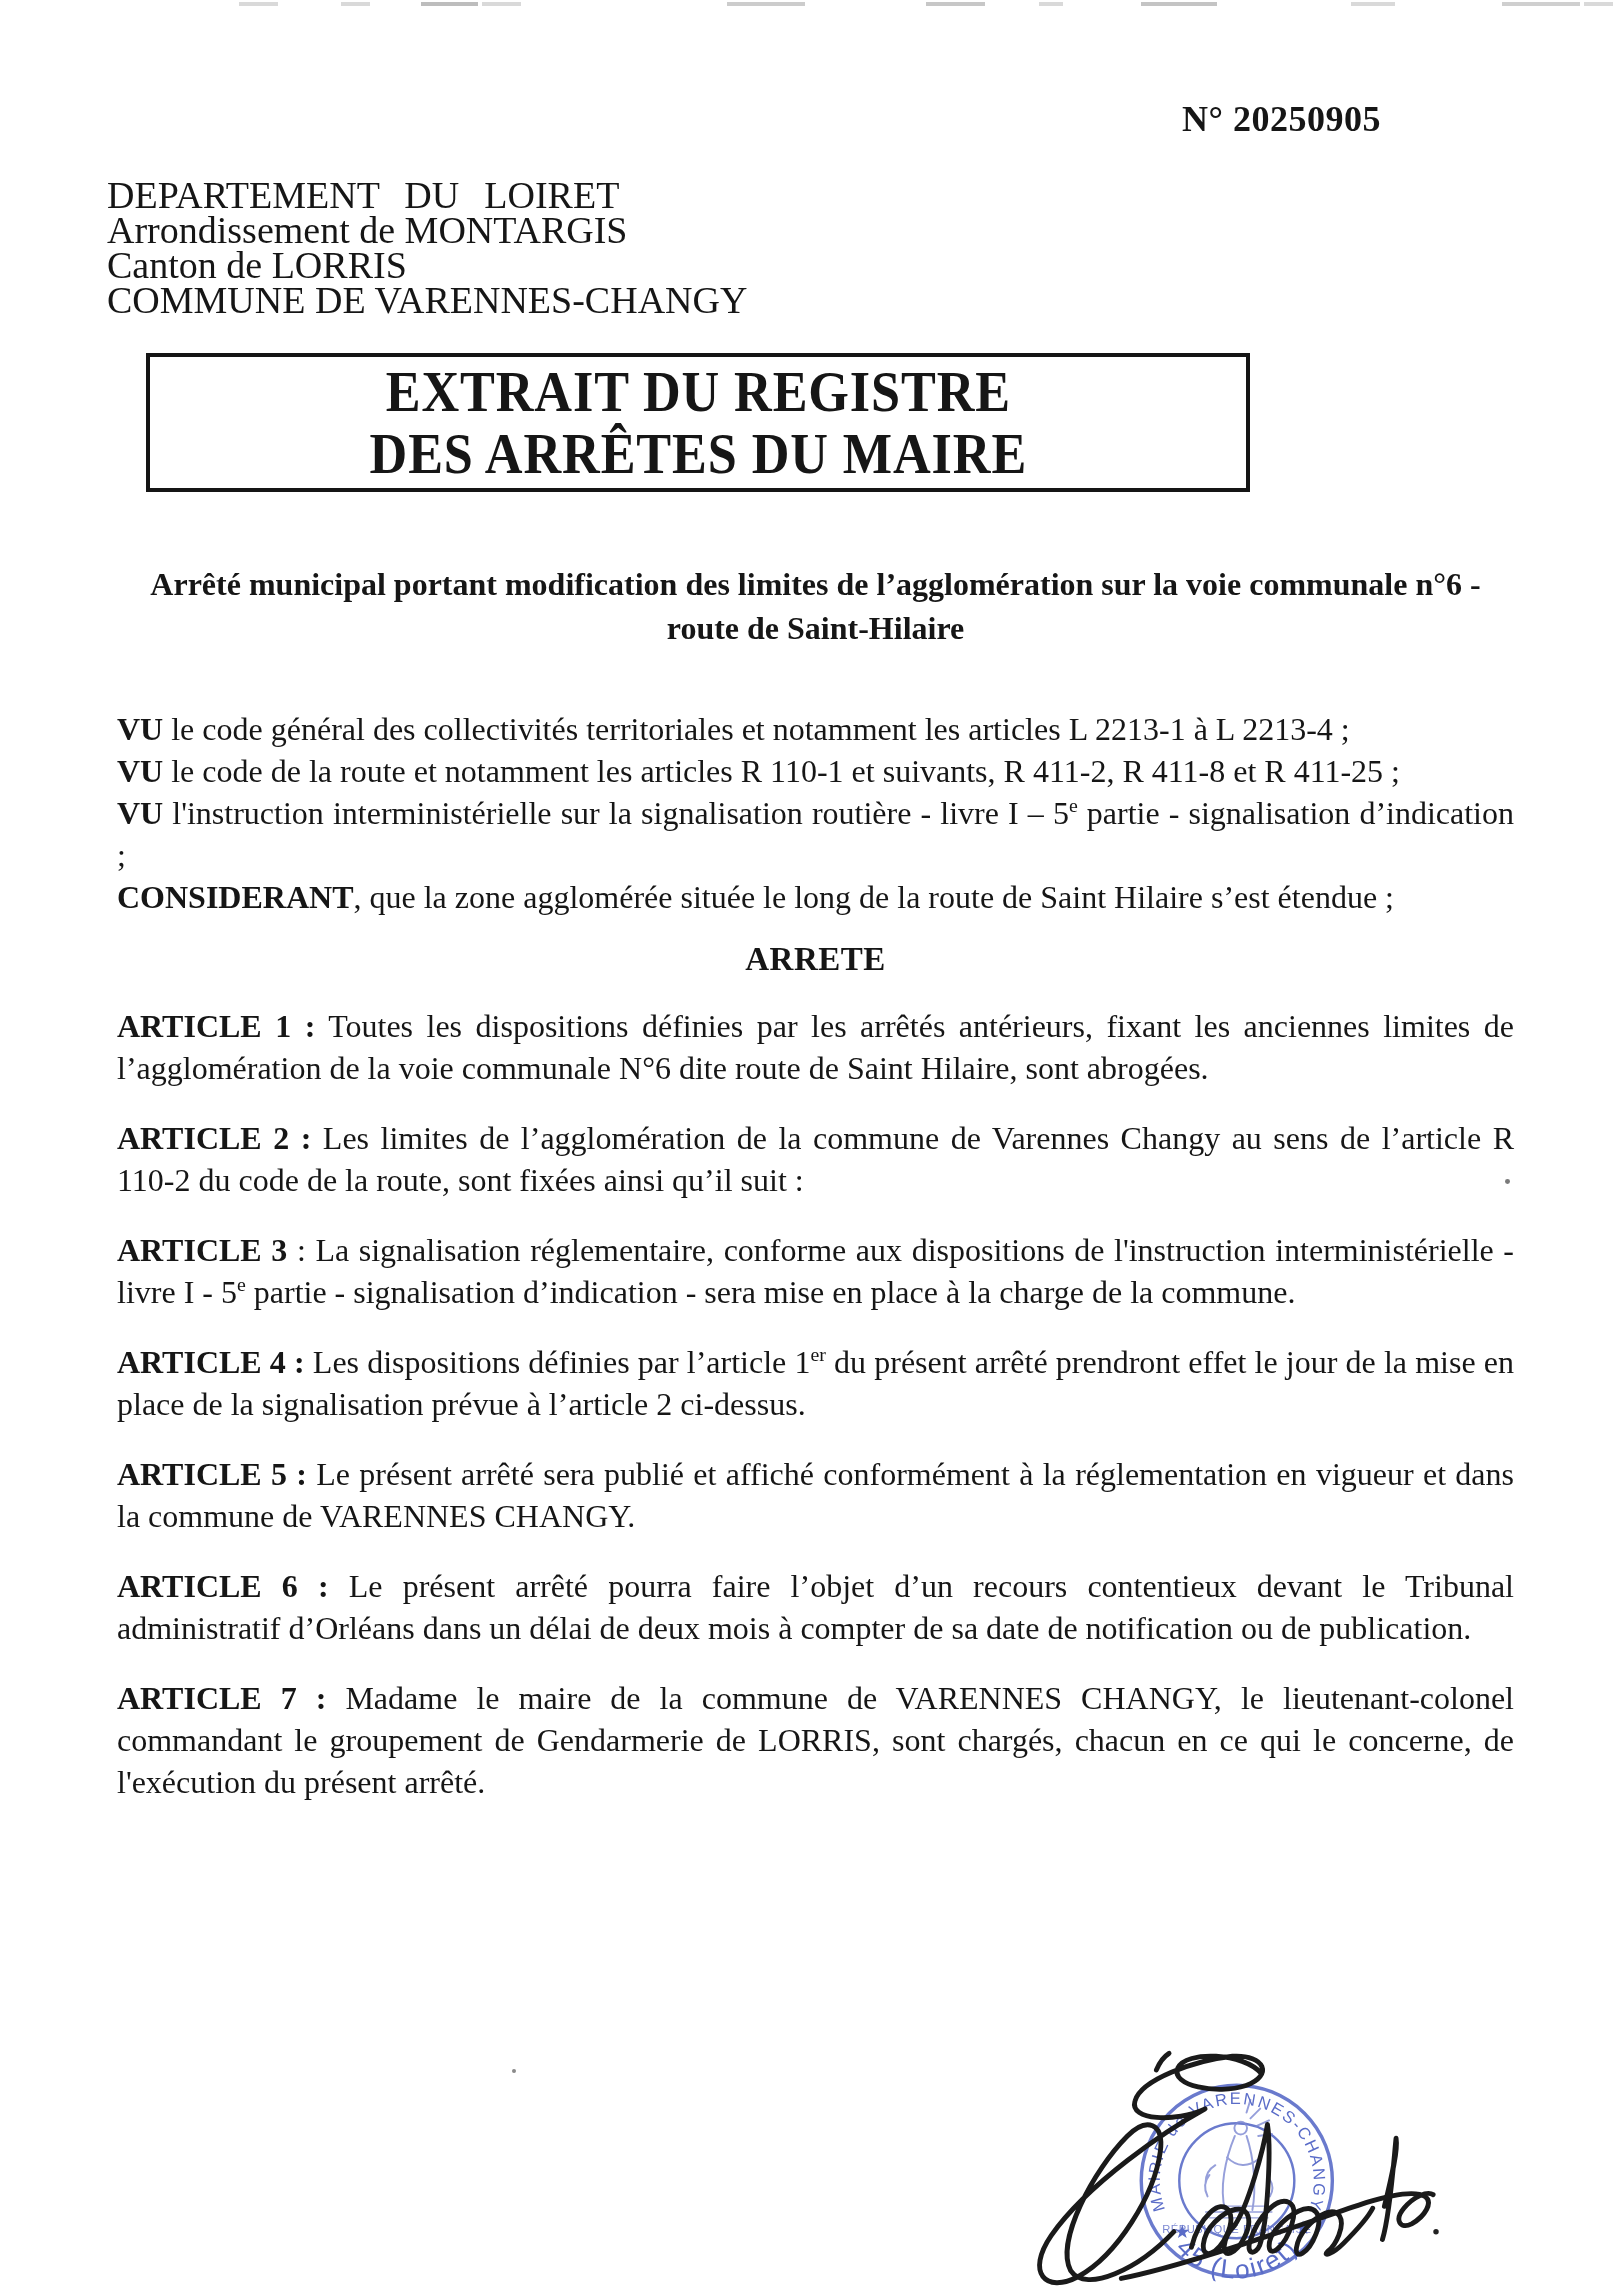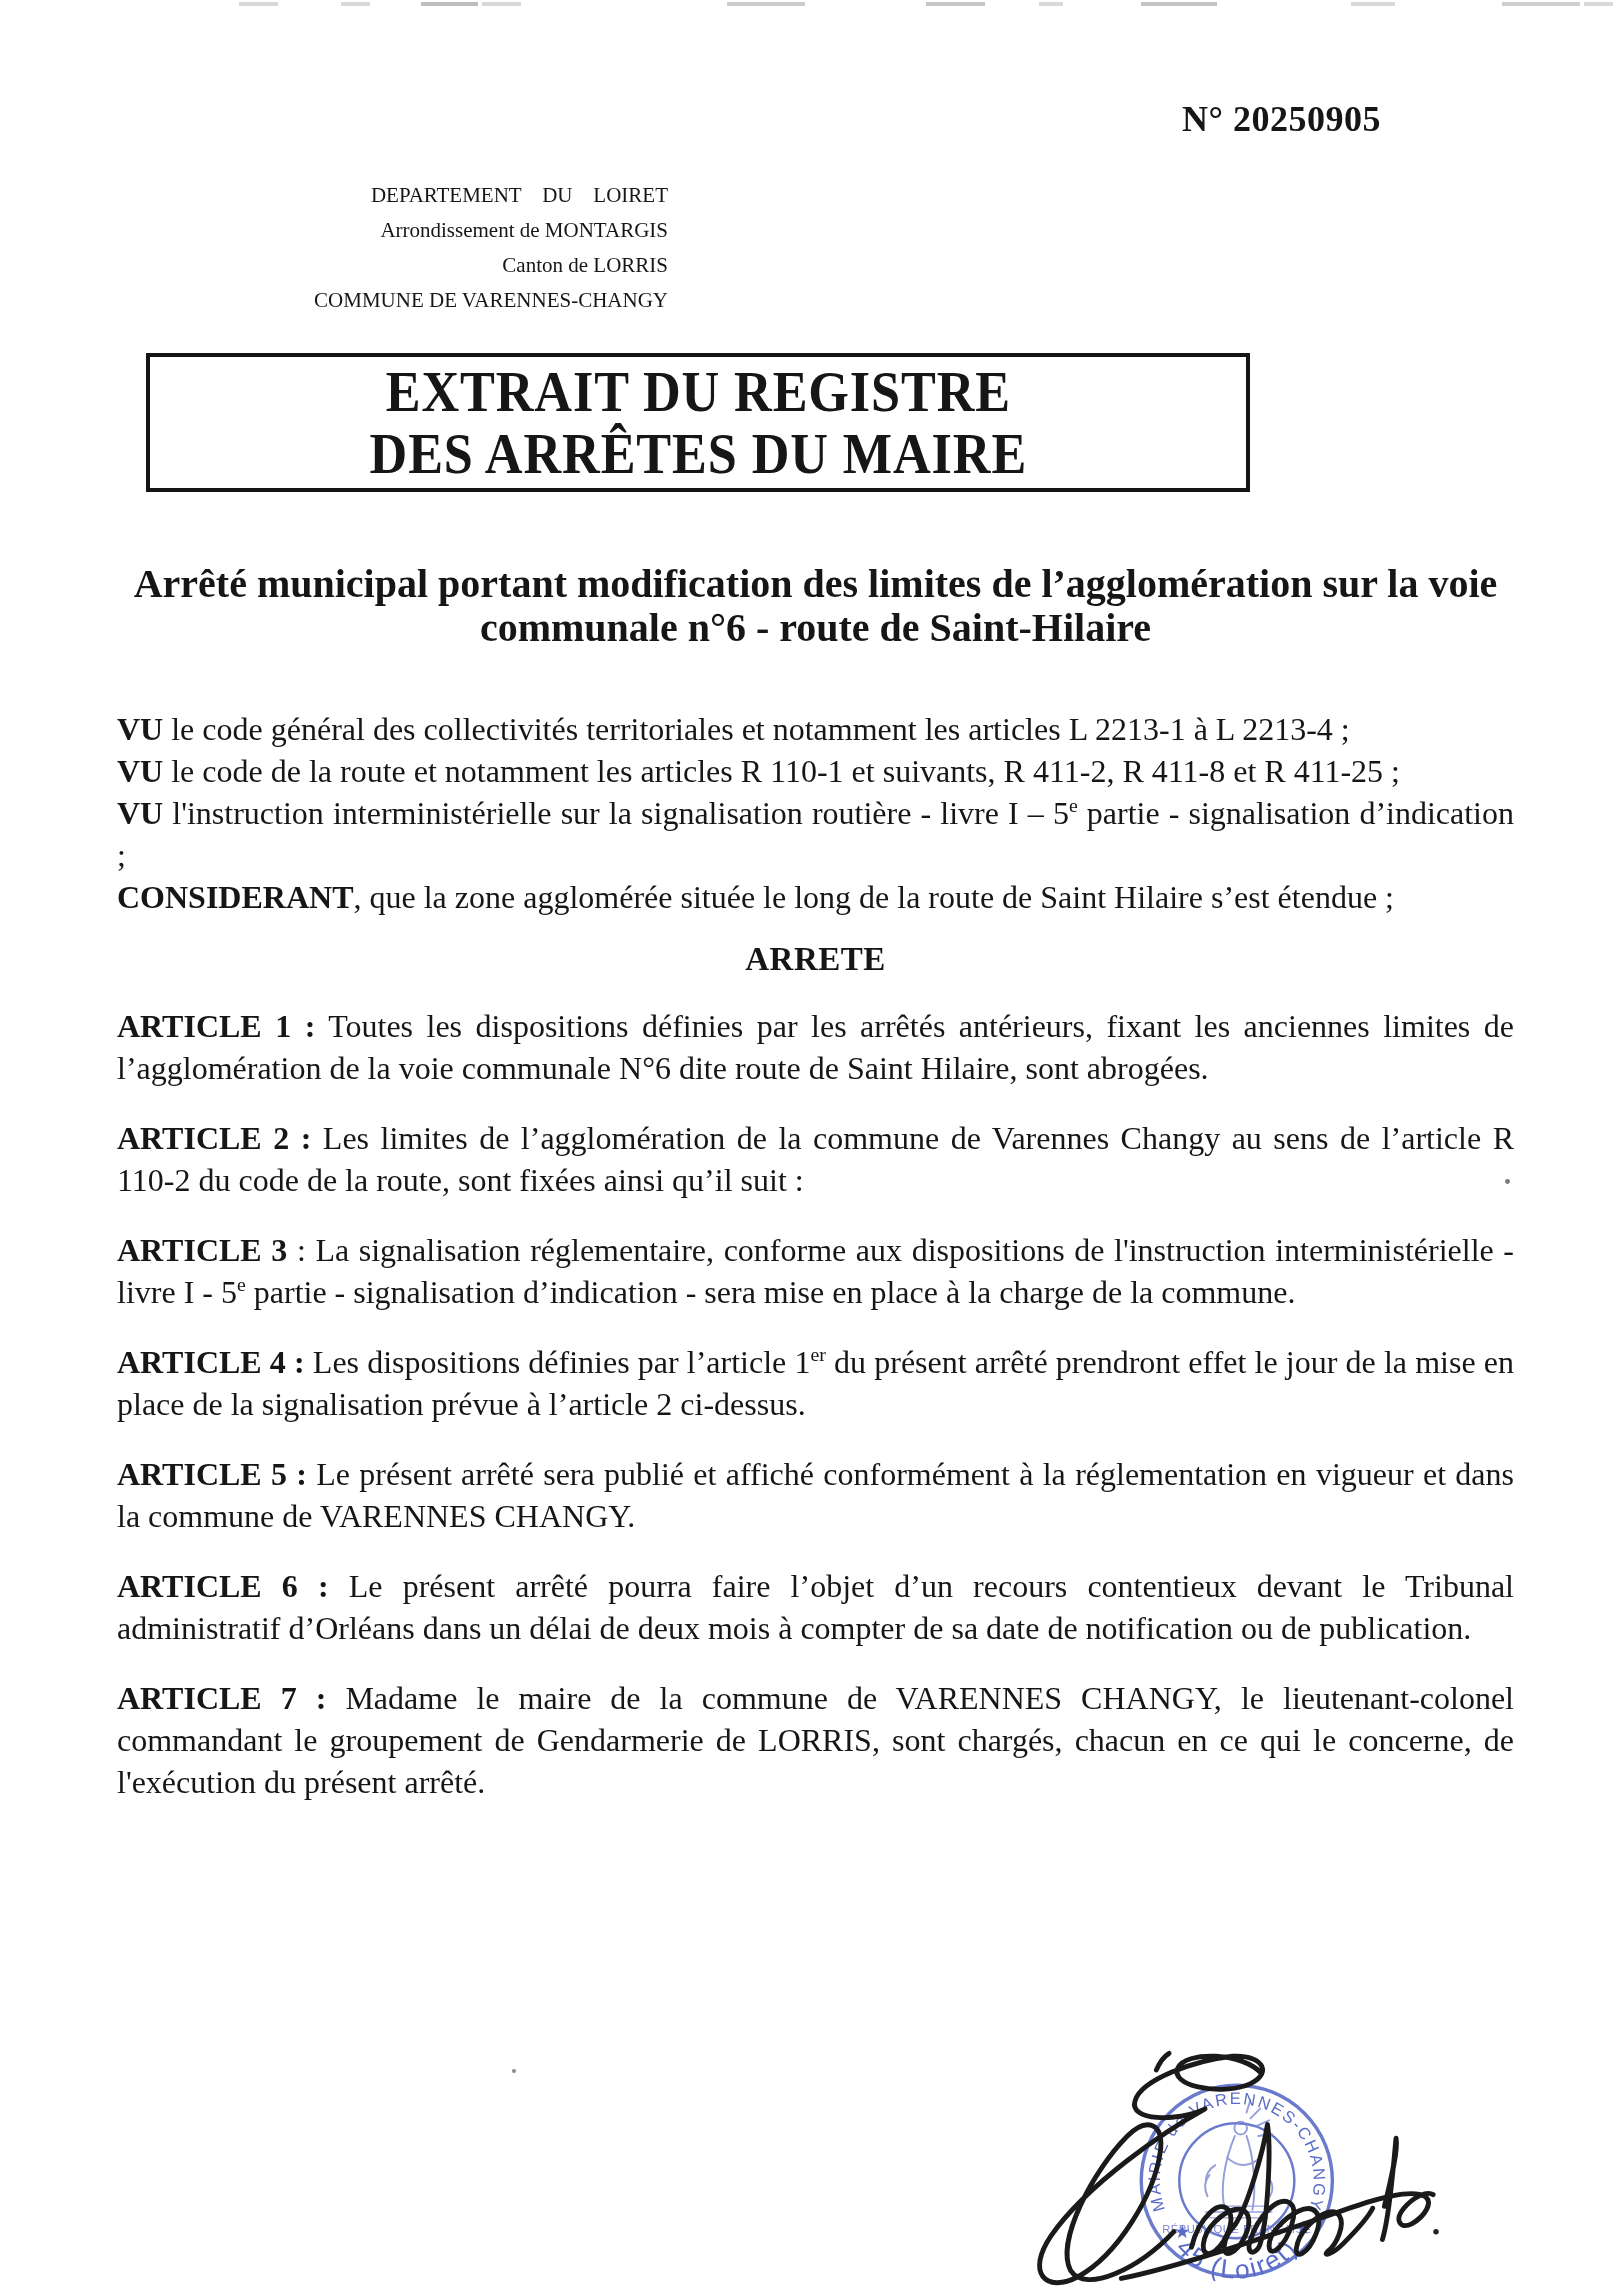--- a/index.html
+++ b/index.html
@@ -13,38 +13,38 @@
   
   .scan-marks i{position:absolute;top:2px;height:3.9px;background:#d9d9d9;display:block;}
 
   .doc-number{
     position:absolute;left:1182px;top:98px;
     font-size:36px;font-weight:bold;letter-spacing:0.5px;white-space:nowrap;
   }
 
   .admin-header{
     position:absolute;left:107px;top:178px;width:561px;
-    font-size:21px;line-height:35px;text-align:right;white-space:nowrap;
+    font-size:38px;line-height:35px;text-align:left;white-space:nowrap;
   }
   .admin-header .hl0{word-spacing:15.6px;}
 
   .title-box{
     position:absolute;left:146px;top:353px;width:1104px;height:139px;
     box-sizing:border-box;border:4.9px solid #151515;
     display:flex;flex-direction:column;justify-content:center;align-items:center;
     gap:2px;
   }
   .title-line{
     font-size:58px;font-weight:bold;line-height:60px;letter-spacing:1px;
     transform:scaleX(.9);transform-origin:center;white-space:nowrap;
   }
 
   .subject{
     position:absolute;left:117px;top:562px;width:1397px;
-    font-size:40px;font-weight:bold;line-height:44px;text-align:center;
+    font-size:32px;font-weight:bold;line-height:44px;text-align:center;
   }
 
   .body-text{
     position:absolute;left:117px;top:708px;width:1397px;
     font-size:32px;line-height:42px;text-align:justify;
   }
   .body-text p{margin:0;}
   .body-text p.article{margin:0 0 28px 0;}
   .arrete{
     margin:19.5px 0 25px 0;text-align:center;font-size:33px;font-weight:bold;

